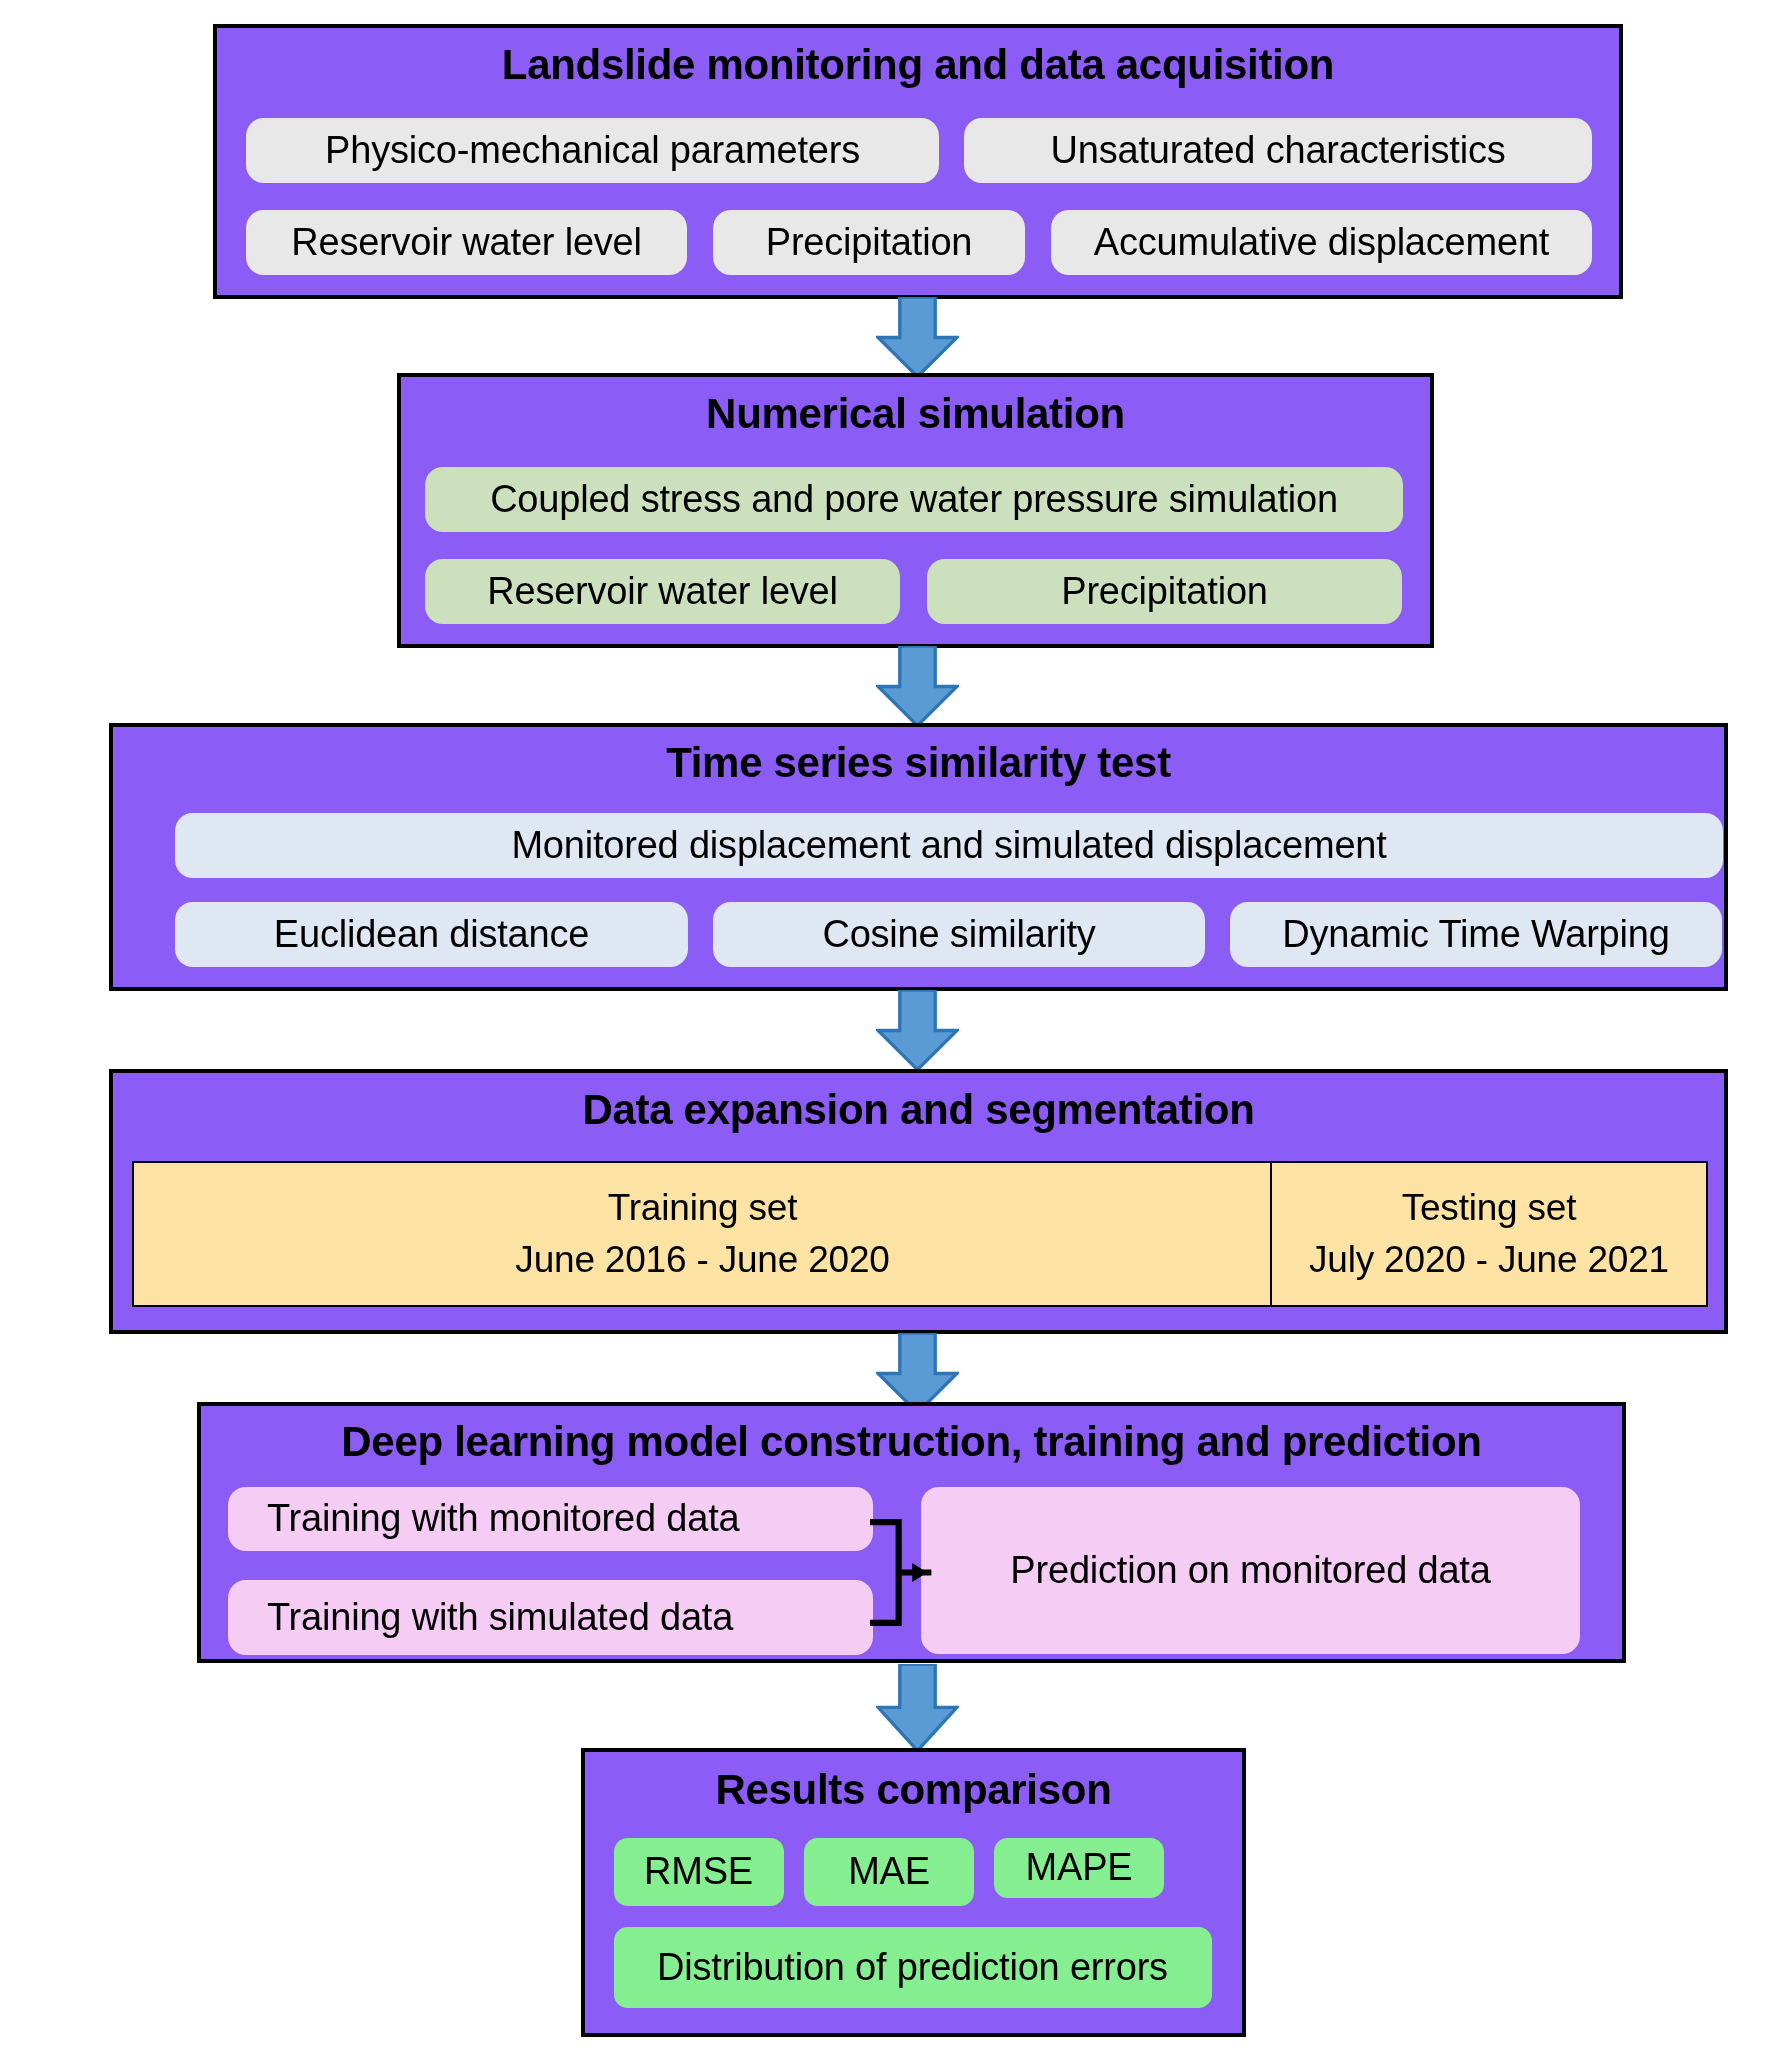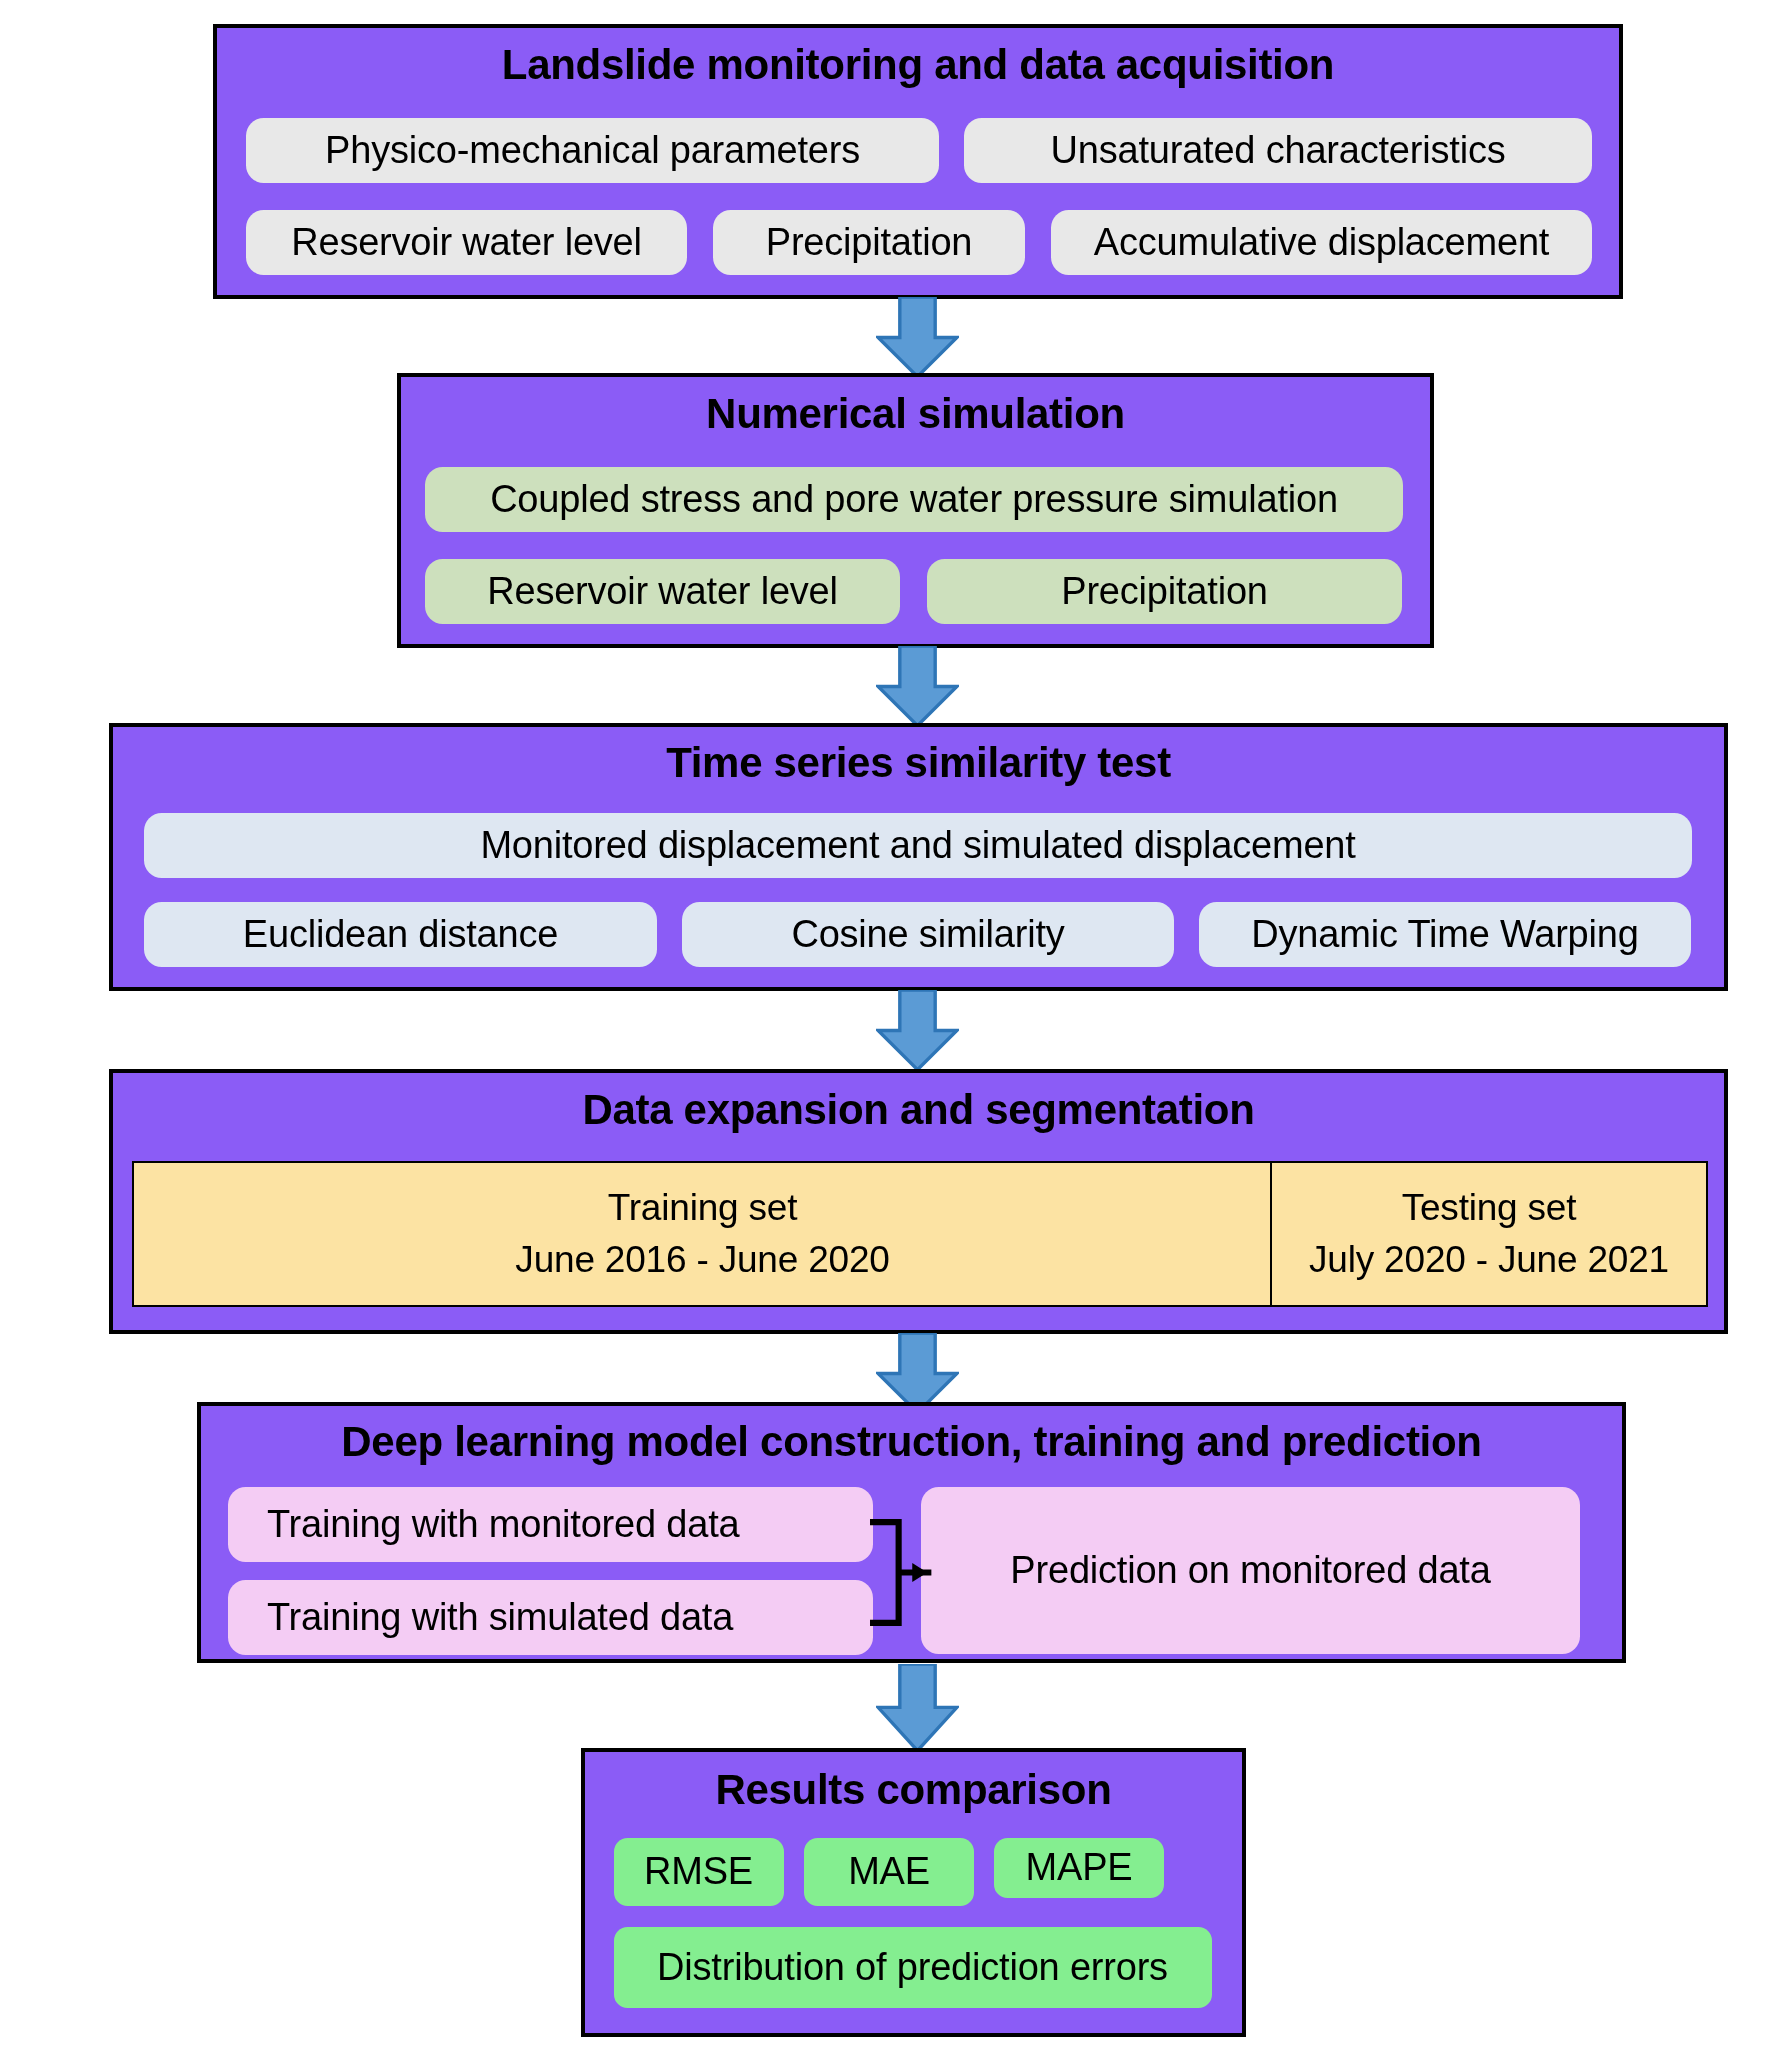--- a/index.html
+++ b/index.html
@@ -46,21 +46,21 @@
     align-items: center;
     justify-content: center;
     border-radius: 17.7px;
     font-size: 38px;
     line-height: 1.1;
     white-space: nowrap;
     letter-spacing: -0.2px;
   }
   .pill.gray   { background: #E8E8E8; }
   .pill.green  { background: #CDE0BD; }
-  .pill.blue   { background: #DEE7F2; }
+  .pill.blue   { background: #DEE7F2; margin-left: 31px; }
   .pill.pink   { background: #F4CCF4; }
   .pill.bright { background: #84EE90; border-radius: 13.6px; }
 
   
   .split-cell {
     position: absolute;
     box-sizing: border-box;
     background: #FCE3A3;
     border: 2.7px solid #000000;
     display: flex;
@@ -155,21 +155,21 @@
 
   <div class="arrow-down" style="left:876px; top:1333px; height:81px;">
     <svg viewBox="0 0 122 120" preserveAspectRatio="none" aria-hidden="true">
       <polygon points="35,0 87,0 87,60 119,60 61,118 3,60 35,60" fill="#5B9BD5" stroke="#2E75B6" stroke-width="5"></polygon>
     </svg>
   </div>
 
   <div class="stage" style="left:197px; top:1402px; width:1429px; height:261px;">
     <div class="stage-title" style="top:13.6px;">Deep learning model construction, training and prediction</div>
 
-    <div class="pill pink" style="left:27px; top:81px; width:645px; height:75px; justify-content:flex-start; padding-left:39px;">Training with monitored data</div>
+    <div class="pill pink" style="left:27px; top:81px; width:645px; height:64px; justify-content:flex-start; padding-left:39px;">Training with monitored data</div>
     <div class="pill pink" style="left:27px; top:174px; width:645px; height:75px; justify-content:flex-start; padding-left:39px;">Training with simulated data</div>
 
     <div class="pill pink" style="left:720px; top:81px; width:659px; height:167px;">Prediction on monitored data</div>
 
     <div class="brace" style="left:669px; top:112px; width:75px; height:109px;">
       <svg viewBox="0 0 110 160" preserveAspectRatio="none" aria-hidden="true">
         <path d="M 4 6 L 42 6 L 42 80 L 42 154 L 4 154" fill="none" stroke="#000000" stroke-width="9" stroke-linecap="square"></path>
         <line x1="42" y1="80" x2="90" y2="80" stroke="#000000" stroke-width="9"></line>
         <polygon points="62,66 62,94 84,80" fill="#000000"></polygon>
       </svg>

